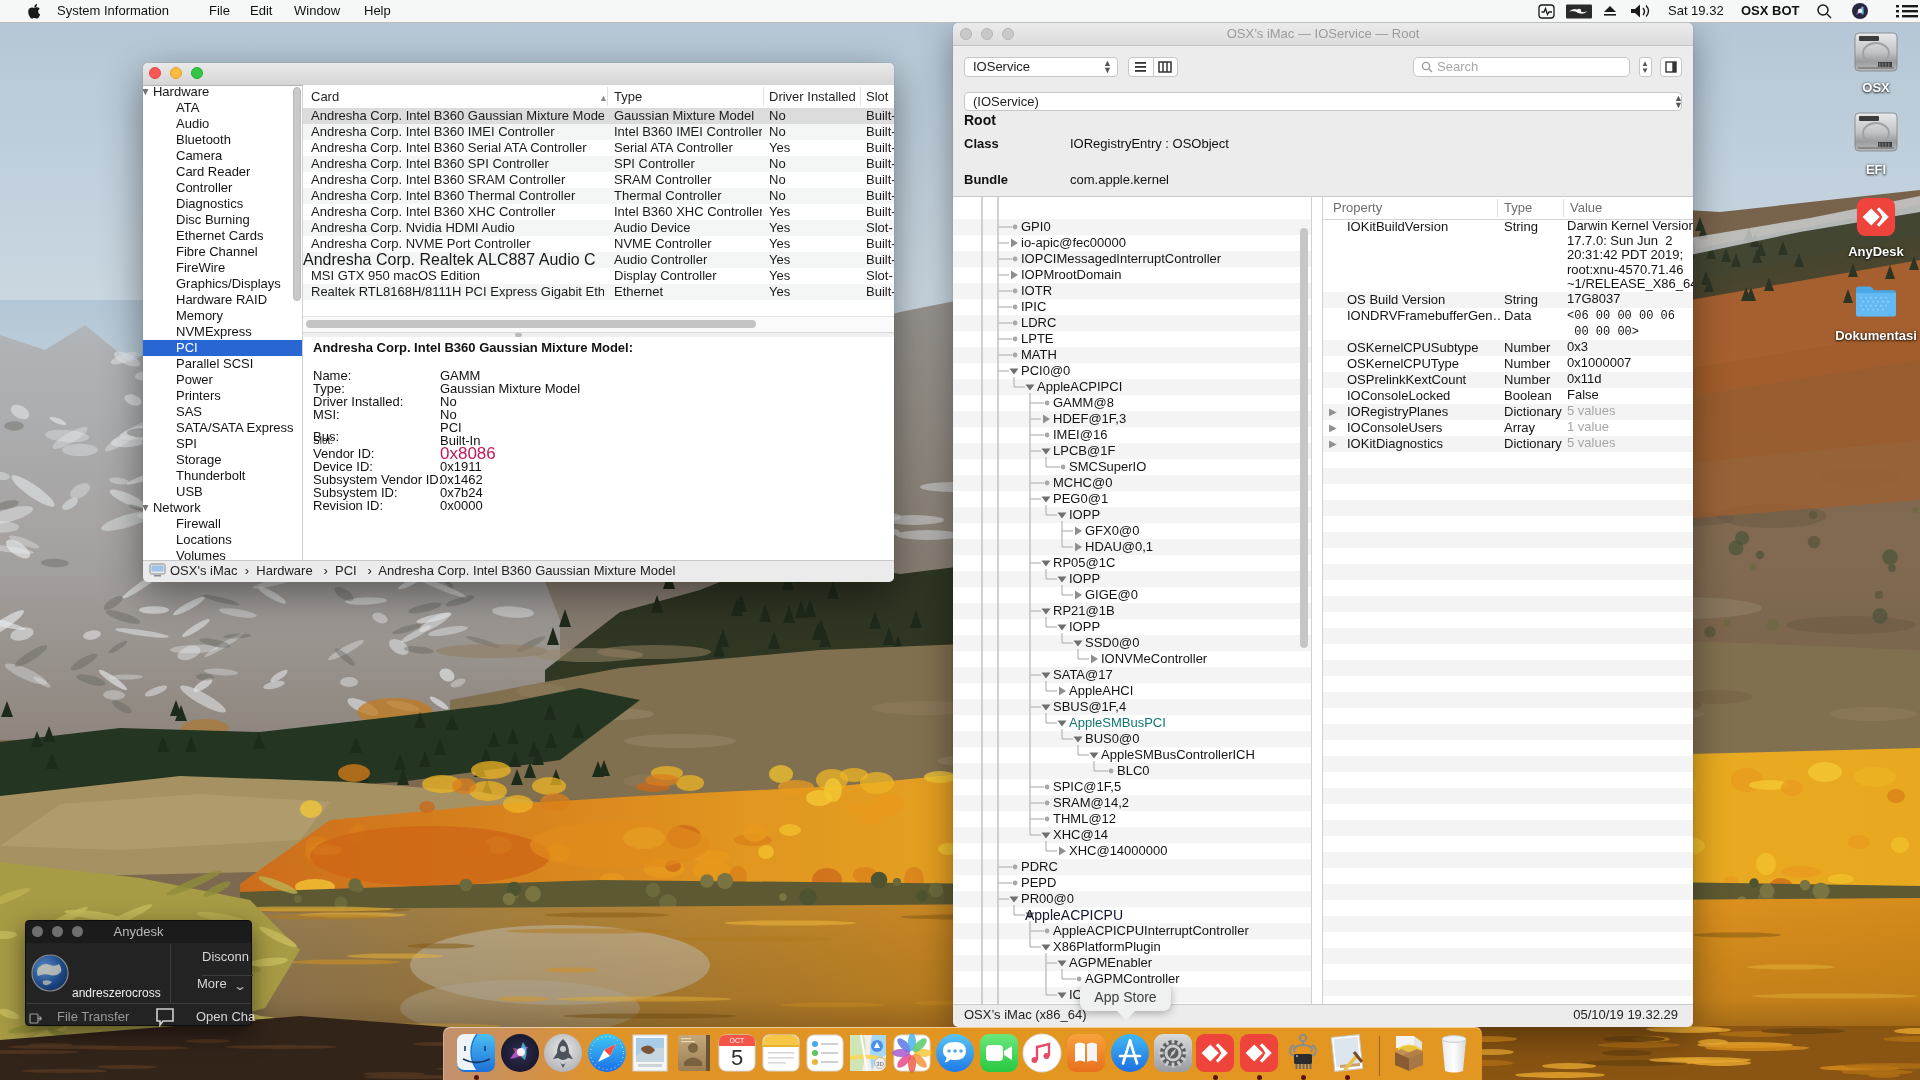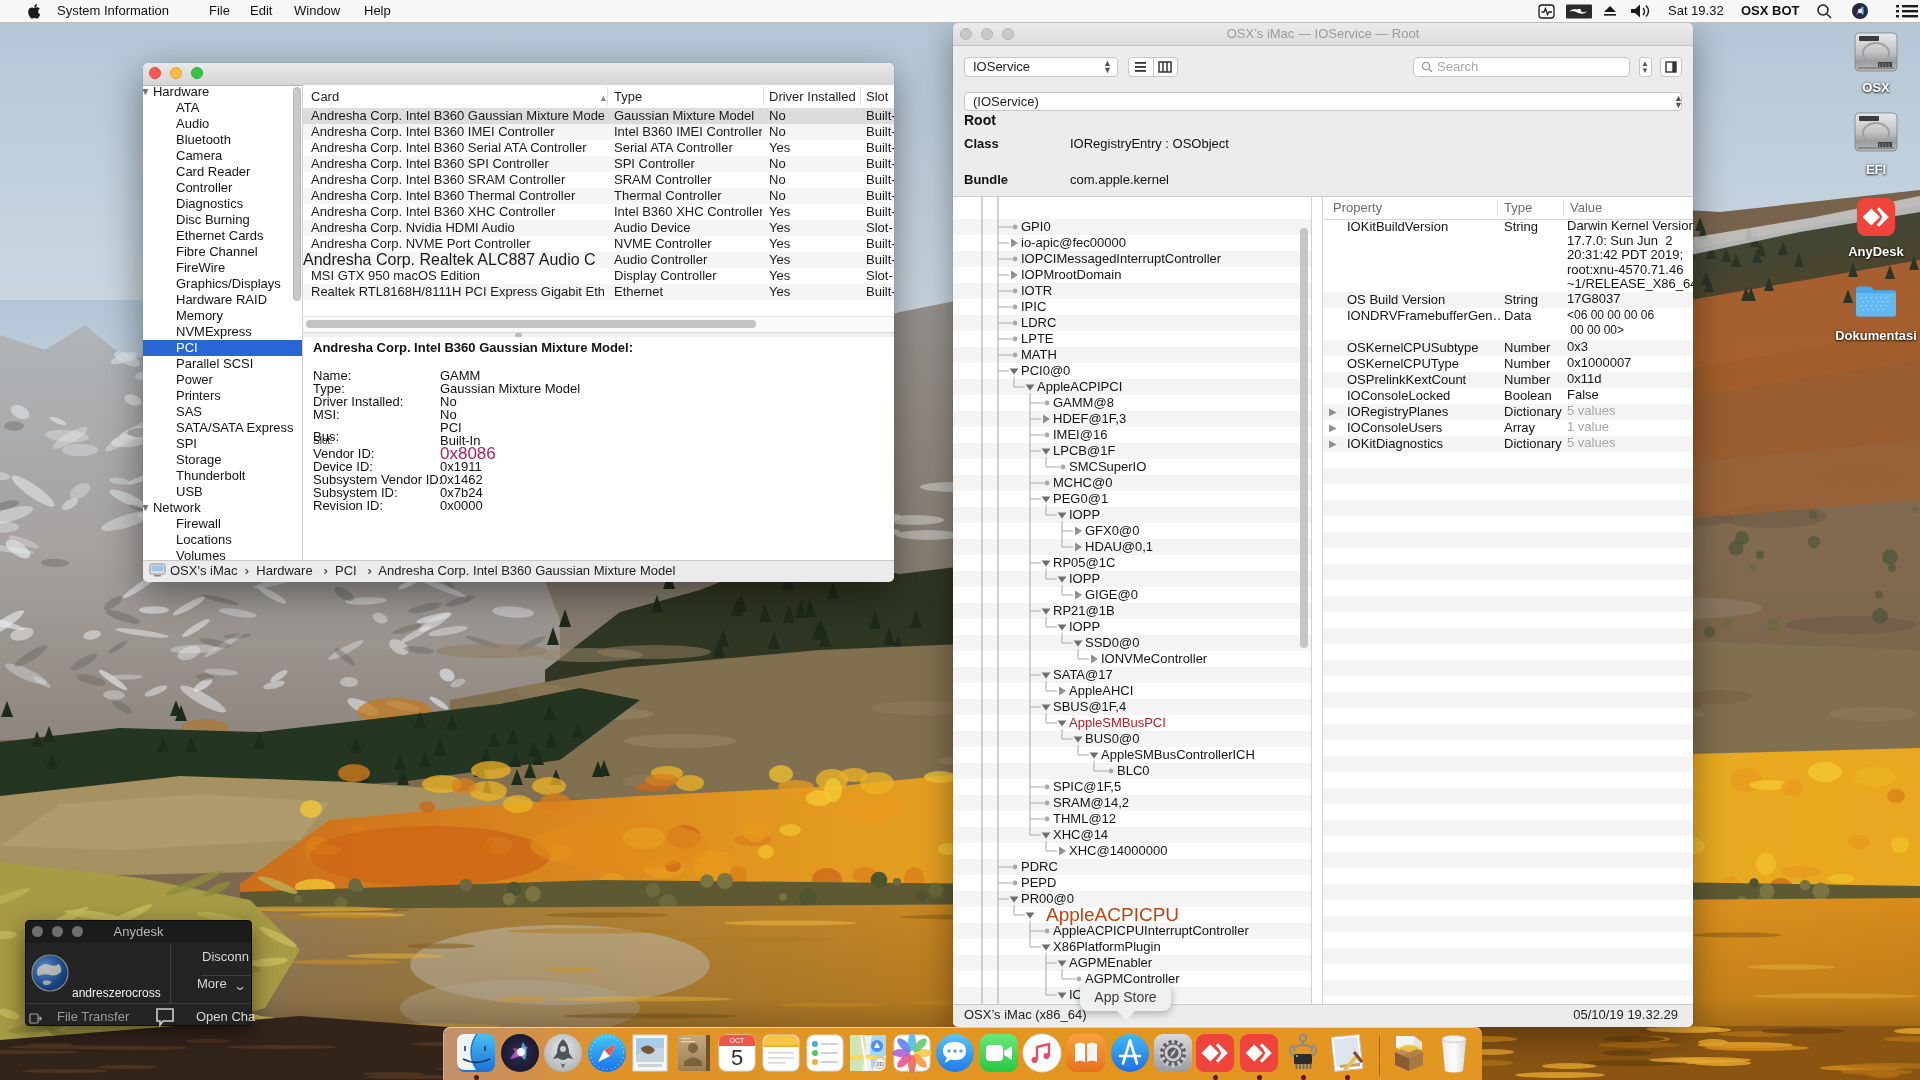--- a/index.html
+++ b/index.html
@@ -1099,33 +1099,33 @@
         <div style="position:absolute;left:100px;top:358px;height:16px;line-height:16px;font-size:13px;color:#141414;white-space:nowrap">RP05@1C</div>
         <div style="position:absolute;left:116px;top:374px;height:16px;line-height:16px;font-size:13px;color:#141414;white-space:nowrap">IOPP</div>
         <div style="position:absolute;left:132px;top:390px;height:16px;line-height:16px;font-size:13px;color:#141414;white-space:nowrap">GIGE@0</div>
         <div style="position:absolute;left:100px;top:406px;height:16px;line-height:16px;font-size:13px;color:#141414;white-space:nowrap">RP21@1B</div>
         <div style="position:absolute;left:116px;top:422px;height:16px;line-height:16px;font-size:13px;color:#141414;white-space:nowrap">IOPP</div>
         <div style="position:absolute;left:132px;top:438px;height:16px;line-height:16px;font-size:13px;color:#141414;white-space:nowrap">SSD0@0</div>
         <div style="position:absolute;left:148px;top:454px;height:16px;line-height:16px;font-size:13px;color:#141414;white-space:nowrap">IONVMeController</div>
         <div style="position:absolute;left:100px;top:470px;height:16px;line-height:16px;font-size:13px;color:#141414;white-space:nowrap">SATA@17</div>
         <div style="position:absolute;left:116px;top:486px;height:16px;line-height:16px;font-size:13px;color:#141414;white-space:nowrap">AppleAHCI</div>
         <div style="position:absolute;left:100px;top:502px;height:16px;line-height:16px;font-size:13px;color:#141414;white-space:nowrap">SBUS@1F,4</div>
-        <div style="position:absolute;left:116px;top:518px;height:16px;line-height:16px;font-size:13px;color:#b91c1c;white-space:nowrap">AppleSMBusPCI</div>
+        <div style="position:absolute;left:116px;top:518px;height:16px;line-height:16px;font-size:13px;color:#0f766e;white-space:nowrap">AppleSMBusPCI</div>
         <div style="position:absolute;left:132px;top:534px;height:16px;line-height:16px;font-size:13px;color:#141414;white-space:nowrap">BUS0@0</div>
         <div style="position:absolute;left:148px;top:550px;height:16px;line-height:16px;font-size:13px;color:#141414;white-space:nowrap">AppleSMBusControllerICH</div>
         <div style="position:absolute;left:164px;top:566px;height:16px;line-height:16px;font-size:13px;color:#141414;white-space:nowrap">BLC0</div>
         <div style="position:absolute;left:100px;top:582px;height:16px;line-height:16px;font-size:13px;color:#141414;white-space:nowrap">SPIC@1F,5</div>
         <div style="position:absolute;left:100px;top:598px;height:16px;line-height:16px;font-size:13px;color:#141414;white-space:nowrap">SRAM@14,2</div>
         <div style="position:absolute;left:100px;top:614px;height:16px;line-height:16px;font-size:13px;color:#141414;white-space:nowrap">THML@12</div>
         <div style="position:absolute;left:100px;top:630px;height:16px;line-height:16px;font-size:13px;color:#141414;white-space:nowrap">XHC@14</div>
         <div style="position:absolute;left:116px;top:646px;height:16px;line-height:16px;font-size:13px;color:#141414;white-space:nowrap">XHC@14000000</div>
         <div style="position:absolute;left:68px;top:662px;height:16px;line-height:16px;font-size:13px;color:#141414;white-space:nowrap">PDRC</div>
         <div style="position:absolute;left:68px;top:678px;height:16px;line-height:16px;font-size:13px;color:#141414;white-space:nowrap">PEPD</div>
         <div style="position:absolute;left:68px;top:694px;height:16px;line-height:16px;font-size:13px;color:#141414;white-space:nowrap">PR00@0</div>
-        <div style="position:absolute;left:93px;top:710px;height:16px;line-height:16px;font-size:19px;color:#c2410c;white-space:nowrap">AppleACPICPU</div>
+        <div style="position:absolute;left:72px;top:710px;height:16px;line-height:16px;font-size:14px;color:#0f172a;white-space:nowrap">AppleACPICPU</div>
         <div style="position:absolute;left:100px;top:726px;height:16px;line-height:16px;font-size:13px;color:#141414;white-space:nowrap">AppleACPICPUInterruptController</div>
         <div style="position:absolute;left:100px;top:742px;height:16px;line-height:16px;font-size:13px;color:#141414;white-space:nowrap">X86PlatformPlugin</div>
         <div style="position:absolute;left:116px;top:758px;height:16px;line-height:16px;font-size:13px;color:#141414;white-space:nowrap">AGPMEnabler</div>
         <div style="position:absolute;left:132px;top:774px;height:16px;line-height:16px;font-size:13px;color:#141414;white-space:nowrap">AGPMController</div>
         <div style="position:absolute;left:116px;top:790px;height:16px;line-height:16px;font-size:13px;color:#141414;white-space:nowrap">IO</div>
       </div>
       <div style="position:absolute;left:347px;top:205px;width:8px;height:420px;background:#c6c6c6;border-radius:4px"></div>
       <div style="position:absolute;left:358px;top:173px;width:12px;height:808px;background:#fff;border-left:1px solid #d0d0d0;border-right:1px solid #d0d0d0;box-sizing:border-box;border-top:1px solid #c9c9c9"></div>
       <div style="position:absolute;left:370px;top:173px;width:370px;height:808px;background:#fff;border-top:1px solid #c9c9c9;overflow:hidden">
         <div style="position:absolute;left:0;top:0;width:370px;height:22px;background:#fff;border-bottom:1px solid #d4d4d4"></div>
@@ -1136,21 +1136,21 @@
         <div style="position:absolute;left:240px;top:2px;width:1px;height:18px;background:#e0e0e0"></div>
         <div style="position:absolute;left:24px;top:22px;height:16px;line-height:16px;font-size:13px;color:#141414;white-space:nowrap;overflow:hidden;width:155px">IOKitBuildVersion</div>
         <div style="position:absolute;left:181px;top:22px;height:16px;line-height:16px;font-size:13px;color:#141414">String</div>
         <div style="position:absolute;left:244px;top:22px;font-size:13px;line-height:14.5px;color:#141414;white-space:nowrap">Darwin Kernel Version<br>17.7.0: Sun Jun&nbsp; 2<br>20:31:42 PDT 2019;<br>root:xnu-4570.71.46<br>~1/RELEASE_X86_64</div>
         <div style="position:absolute;left:0;top:95px;width:370px;height:16px;background:#f4f4f4"></div>
         <div style="position:absolute;left:24px;top:95px;height:16px;line-height:16px;font-size:13px;color:#141414;white-space:nowrap;overflow:hidden;width:155px">OS Build Version</div>
         <div style="position:absolute;left:181px;top:95px;height:16px;line-height:16px;font-size:13px;color:#141414">String</div>
         <div style="position:absolute;left:244px;top:95px;font-size:13px;line-height:14.5px;color:#141414;white-space:nowrap">17G8037</div>
         <div style="position:absolute;left:24px;top:111px;height:16px;line-height:16px;font-size:13px;color:#141414;white-space:nowrap;overflow:hidden;width:155px">IONDRVFramebufferGen…</div>
         <div style="position:absolute;left:181px;top:111px;height:16px;line-height:16px;font-size:13px;color:#141414">Data</div>
-        <div style="position:absolute;left:244px;top:111px;font-size:13px;line-height:14.5px;color:#141414;white-space:nowrap"><span style="font-family:Liberation Sans, sans-serif;font-size:12px">&lt;06 00 00 00 06<br>&nbsp;00 00 00&gt;</span></div>
+        <div style="position:absolute;left:244px;top:111px;font-size:13px;line-height:14.5px;color:#141414;white-space:nowrap"><span style="font-family:Liberation Mono, monospace;font-size:12px">&lt;06 00 00 00 06<br>&nbsp;00 00 00&gt;</span></div>
         <div style="position:absolute;left:0;top:143px;width:370px;height:16px;background:#f4f4f4"></div>
         <div style="position:absolute;left:24px;top:143px;height:16px;line-height:16px;font-size:13px;color:#141414;white-space:nowrap;overflow:hidden;width:155px">OSKernelCPUSubtype</div>
         <div style="position:absolute;left:181px;top:143px;height:16px;line-height:16px;font-size:13px;color:#141414">Number</div>
         <div style="position:absolute;left:244px;top:143px;font-size:13px;line-height:14.5px;color:#141414;white-space:nowrap">0x3</div>
         <div style="position:absolute;left:24px;top:159px;height:16px;line-height:16px;font-size:13px;color:#141414;white-space:nowrap;overflow:hidden;width:155px">OSKernelCPUType</div>
         <div style="position:absolute;left:181px;top:159px;height:16px;line-height:16px;font-size:13px;color:#141414">Number</div>
         <div style="position:absolute;left:244px;top:159px;font-size:13px;line-height:14.5px;color:#141414;white-space:nowrap">0x1000007</div>
         <div style="position:absolute;left:0;top:175px;width:370px;height:16px;background:#f4f4f4"></div>
         <div style="position:absolute;left:24px;top:175px;height:16px;line-height:16px;font-size:13px;color:#141414;white-space:nowrap;overflow:hidden;width:155px">OSPrelinkKextCount</div>
         <div style="position:absolute;left:181px;top:175px;height:16px;line-height:16px;font-size:13px;color:#141414">Number</div>

